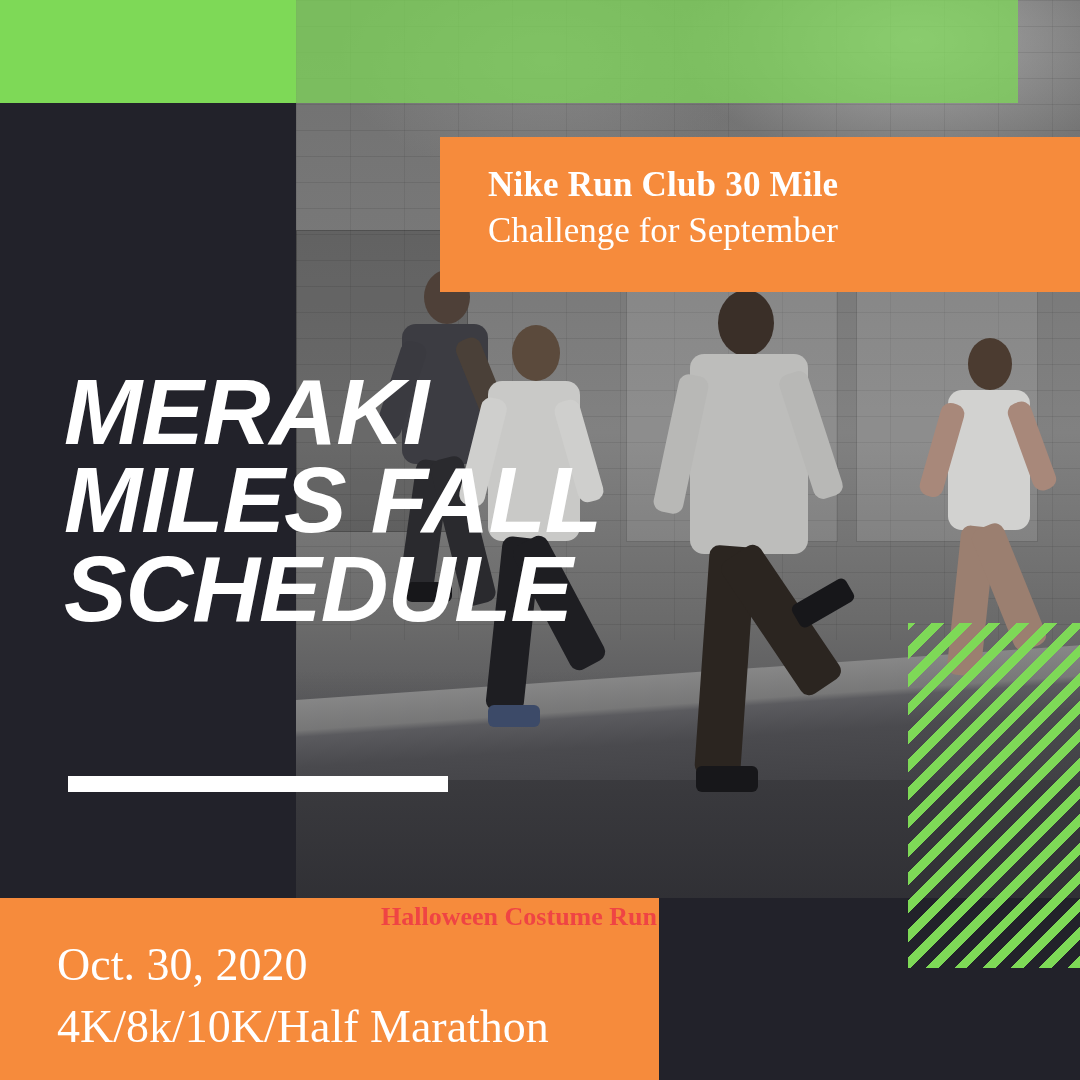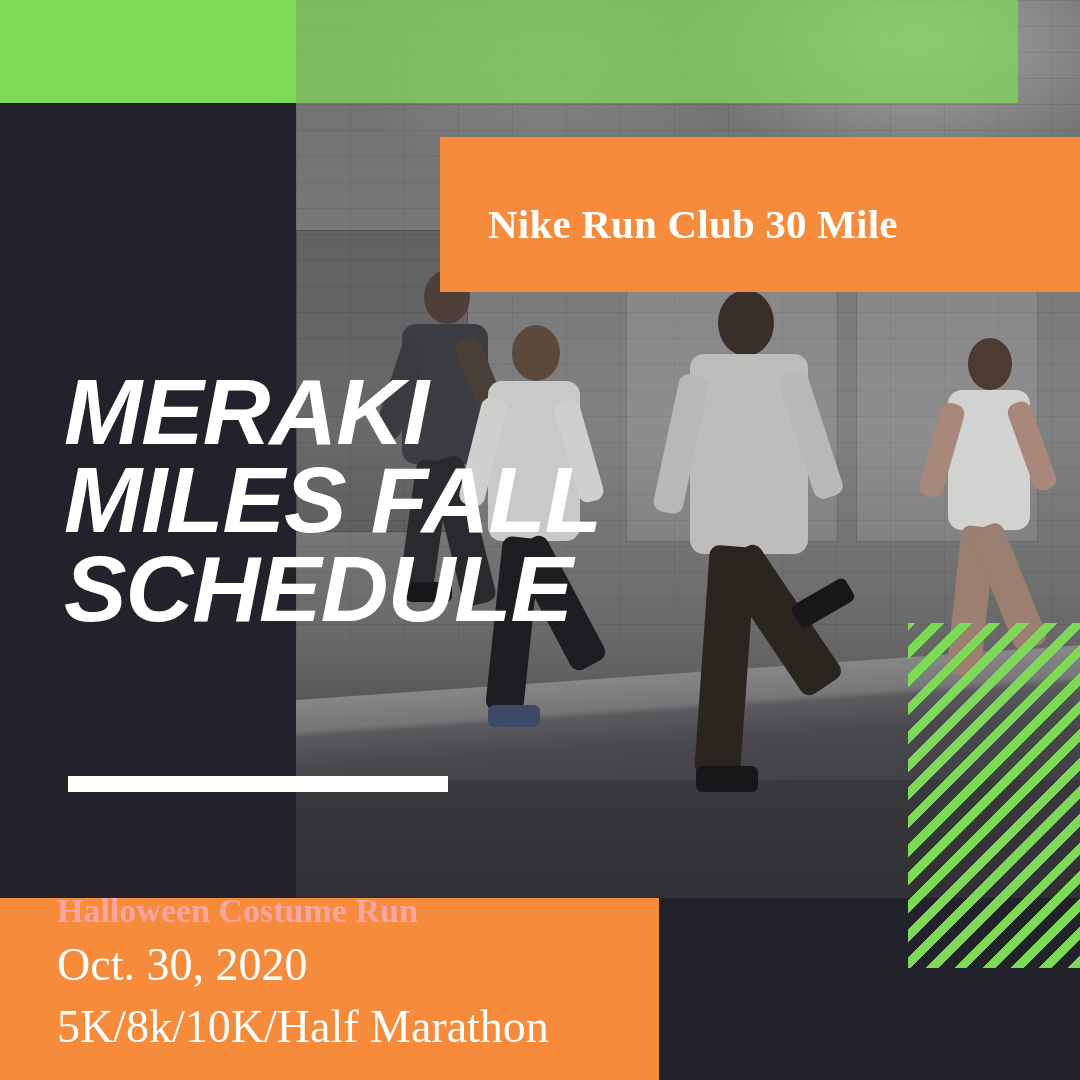--- a/index.html
+++ b/index.html
@@ -111,25 +111,24 @@
     position: absolute;
     left: 440px; top: 137px;
     width: 640px; height: 155px;
     background: #f68b3c;
     padding: 26px 0 0 48px;
     box-sizing: border-box;
   }
   .band-title {
     font-family: "Liberation Serif", serif;
     font-weight: bold;
-    font-size: 41px;
+    font-size: 35px;
     color: #ffffff;
     letter-spacing: 0.2px;
     line-height: 1.25;
-    margin-top: 36px;
   }
   .band-sub {
     font-family: "Liberation Serif", serif;
     font-size: 35px;
     color: #ffffff;
     line-height: 1.25;
     margin-top: 2px;
   }
 
   
@@ -171,23 +170,24 @@
 
   
   .bottom-text {
     position: absolute;
     left: 57px; bottom: 22px;
     width: 600px;
   }
   .bt-title {
     font-family: "Liberation Serif", serif;
     font-weight: bold;
-    font-size: 34px;
-    color: #fca5a5;
+    font-size: 26px;
+    color: #ef4444;
     line-height: 1.35;
+    text-align: right;
   }
   .bt-line {
     font-family: "Liberation Serif", serif;
     font-size: 46px;
     color: #ffffff;
     line-height: 1.35;
   }
 </style>
 </head>
 <body>
@@ -248,28 +248,29 @@
 
   <div class="green-top"></div>
   <div class="green-top-photo"></div>
   <div class="dark-left"></div>
   <div class="dark-bottom"></div>
   <div class="stripes"></div>
   <div class="orange-bottom"></div>
 
   <div class="orange-band">
     <div class="band-title">Nike Run Club 30 Mile</div>
+    <div class="band-sub">Challenge for September</div>
   </div>
 
   <div class="headline">
     <div class="line">MERAKI</div>
     <div class="line">MILES FALL</div>
     <div class="line">SCHEDULE</div>
   </div>
   <div class="rule"></div>
 
   <div class="bottom-text">
     <div class="bt-title">Halloween Costume Run</div>
     <div class="bt-line">Oct. 30, 2020</div>
-    <div class="bt-line">5K/8k/10K/Half Marathon</div>
+    <div class="bt-line">4K/8k/10K/Half Marathon</div>
   </div>
 
 </div>
 
 </body></html>

